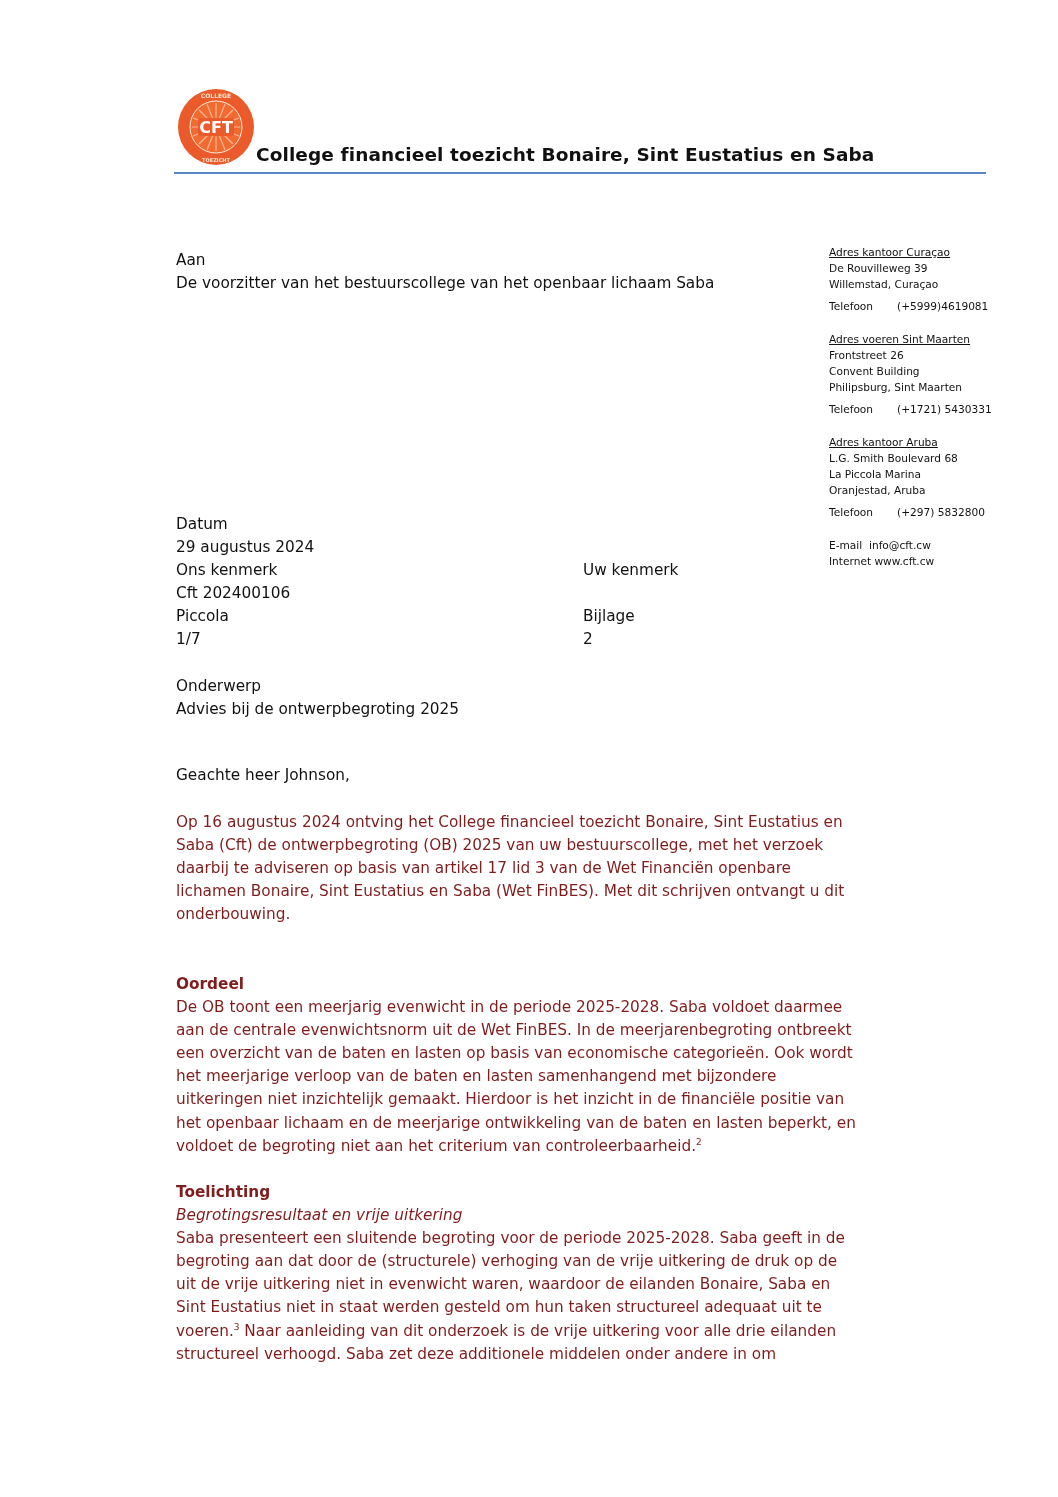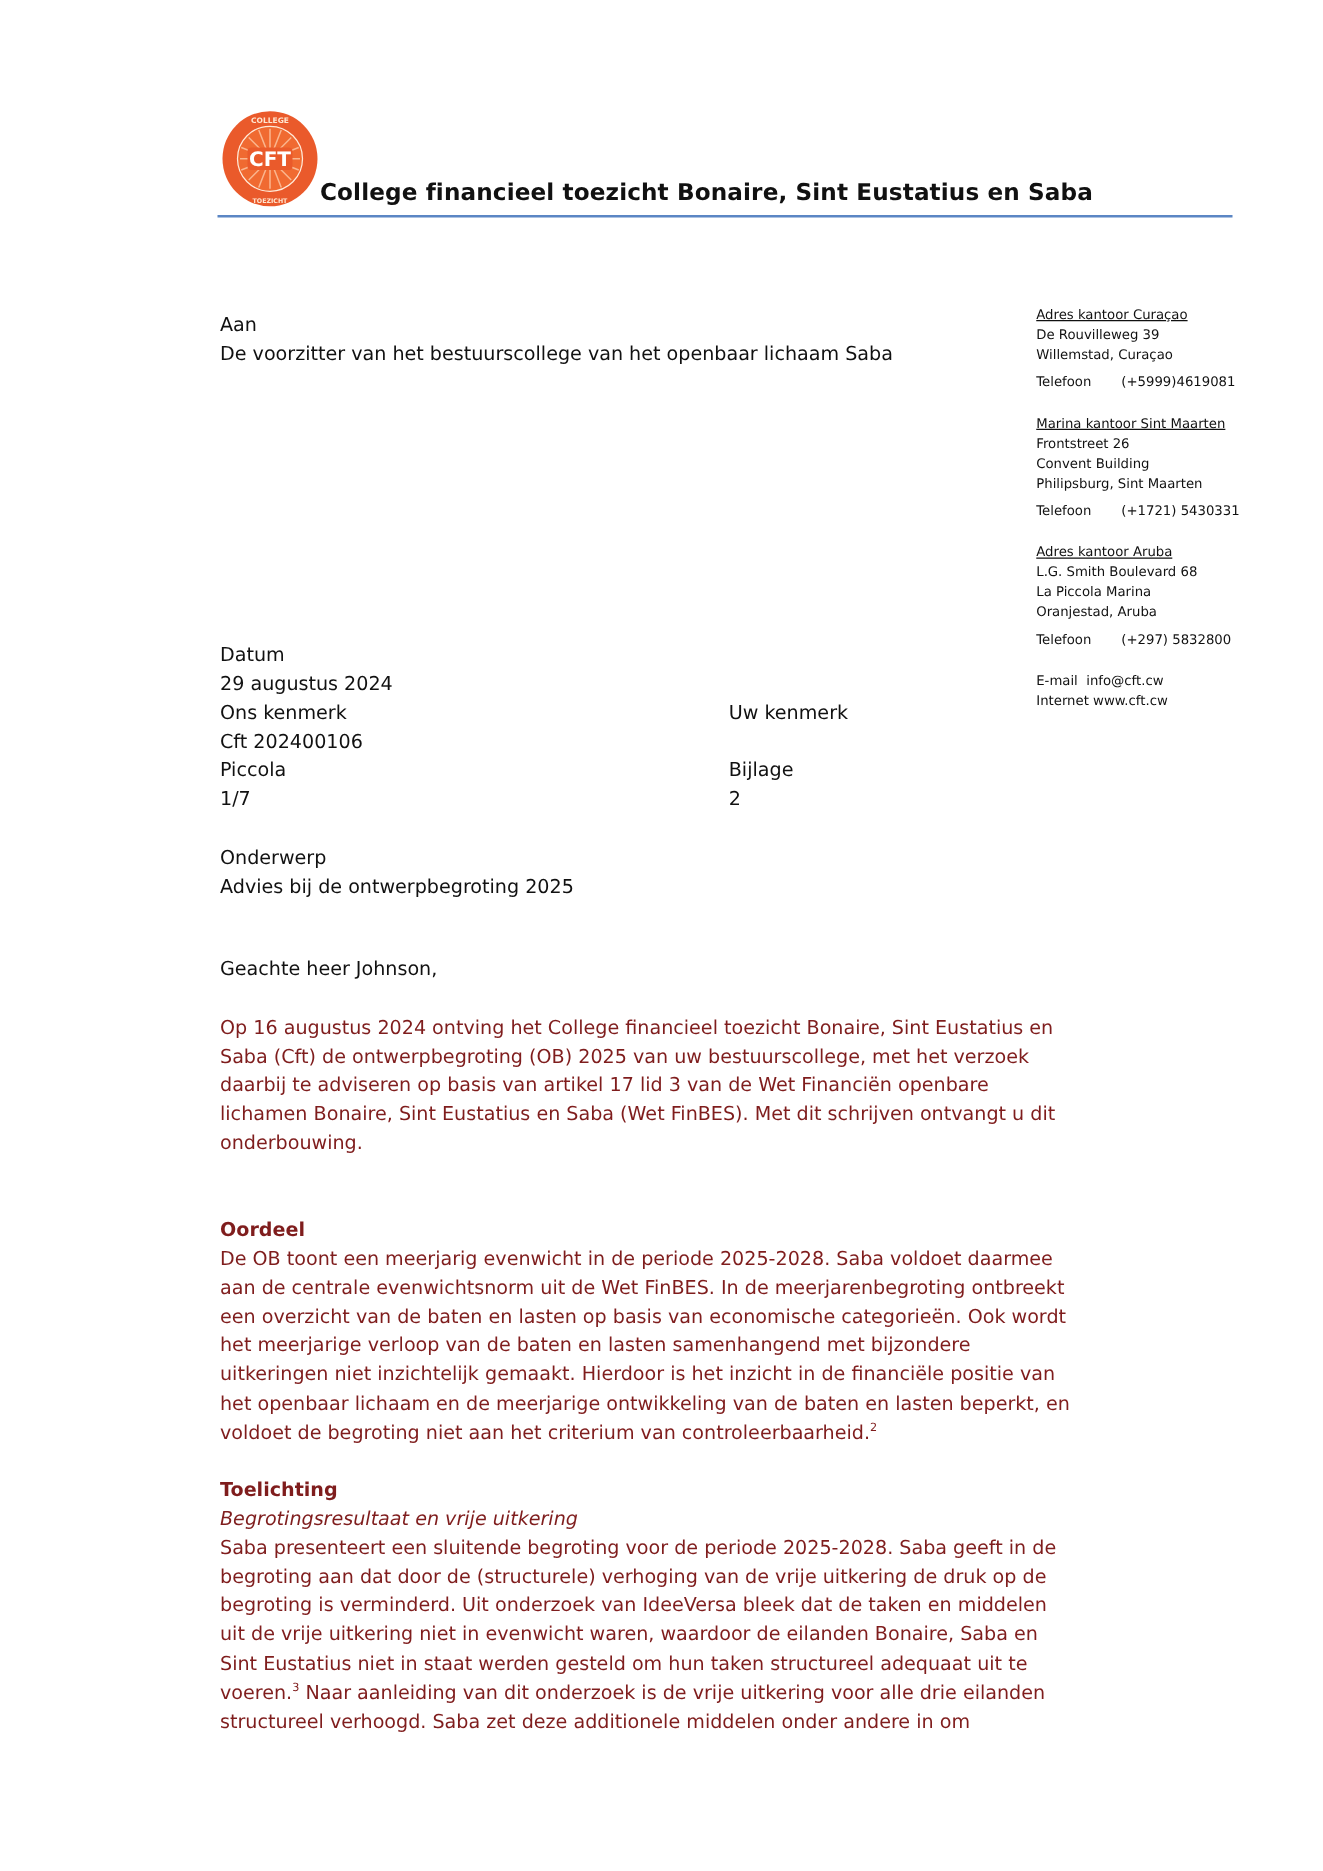--- a/index.html
+++ b/index.html
@@ -52,21 +52,21 @@
 <div class="addr" style="top:244px;">
   <div class="u">Adres kantoor Curaçao</div>
   <div>De Rouvilleweg 39</div>
   <div>Willemstad, Curaçao</div>
   <div style="margin-top:6px;">
     <span>Telefoon</span><span class="tel-gap"></span><span>(+5999)4619081</span>
   </div>
 </div>
 
 <div class="addr" style="top:331px;">
-  <div class="u">Marina kantoor Sint Maarten</div>
+  <div class="u">Adres voeren Sint Maarten</div>
   <div>Frontstreet 26</div>
   <div>Convent Building</div>
   <div>Philipsburg, Sint Maarten</div>
   <div style="margin-top:6px;">
     <span>Telefoon</span><span class="tel-gap"></span><span>(+1721) 5430331</span>
   </div>
 </div>
 
 <div class="addr" style="top:434px;">
   <div class="u">Adres kantoor Aruba</div>
@@ -122,18 +122,17 @@
   <span class="line">uitkeringen niet inzichtelijk gemaakt. Hierdoor is het inzicht in de financiële positie van</span>
   <span class="line">het openbaar lichaam en de meerjarige ontwikkeling van de baten en lasten beperkt, en</span>
   <span class="line"><span>voldoet de begroting niet aan het criterium van controleerbaarheid.</span><sup>2</sup></span>
 </div>
 
 <div class="body-text" style="top:1181px;">
   <span class="line bold">Toelichting</span>
   <span class="line ital">Begrotingsresultaat en vrije uitkering</span>
   <span class="line">Saba presenteert een sluitende begroting voor de periode 2025-2028. Saba geeft in de</span>
   <span class="line">begroting aan dat door de (structurele) verhoging van de vrije uitkering de druk op de</span>
-  <span class="line">begroting is verminderd. Uit onderzoek van IdeeVersa bleek dat de taken en middelen</span>
   <span class="line">uit de vrije uitkering niet in evenwicht waren, waardoor de eilanden Bonaire, Saba en</span>
   <span class="line">Sint Eustatius niet in staat werden gesteld om hun taken structureel adequaat uit te</span>
   <span class="line"><span>voeren.</span><sup>3</sup><span style="white-space:pre"> Naar aanleiding van dit onderzoek is de vrije uitkering voor alle drie eilanden</span></span>
   <span class="line">structureel verhoogd. Saba zet deze additionele middelen onder andere in om</span>
 </div>
 
 </body></html>

